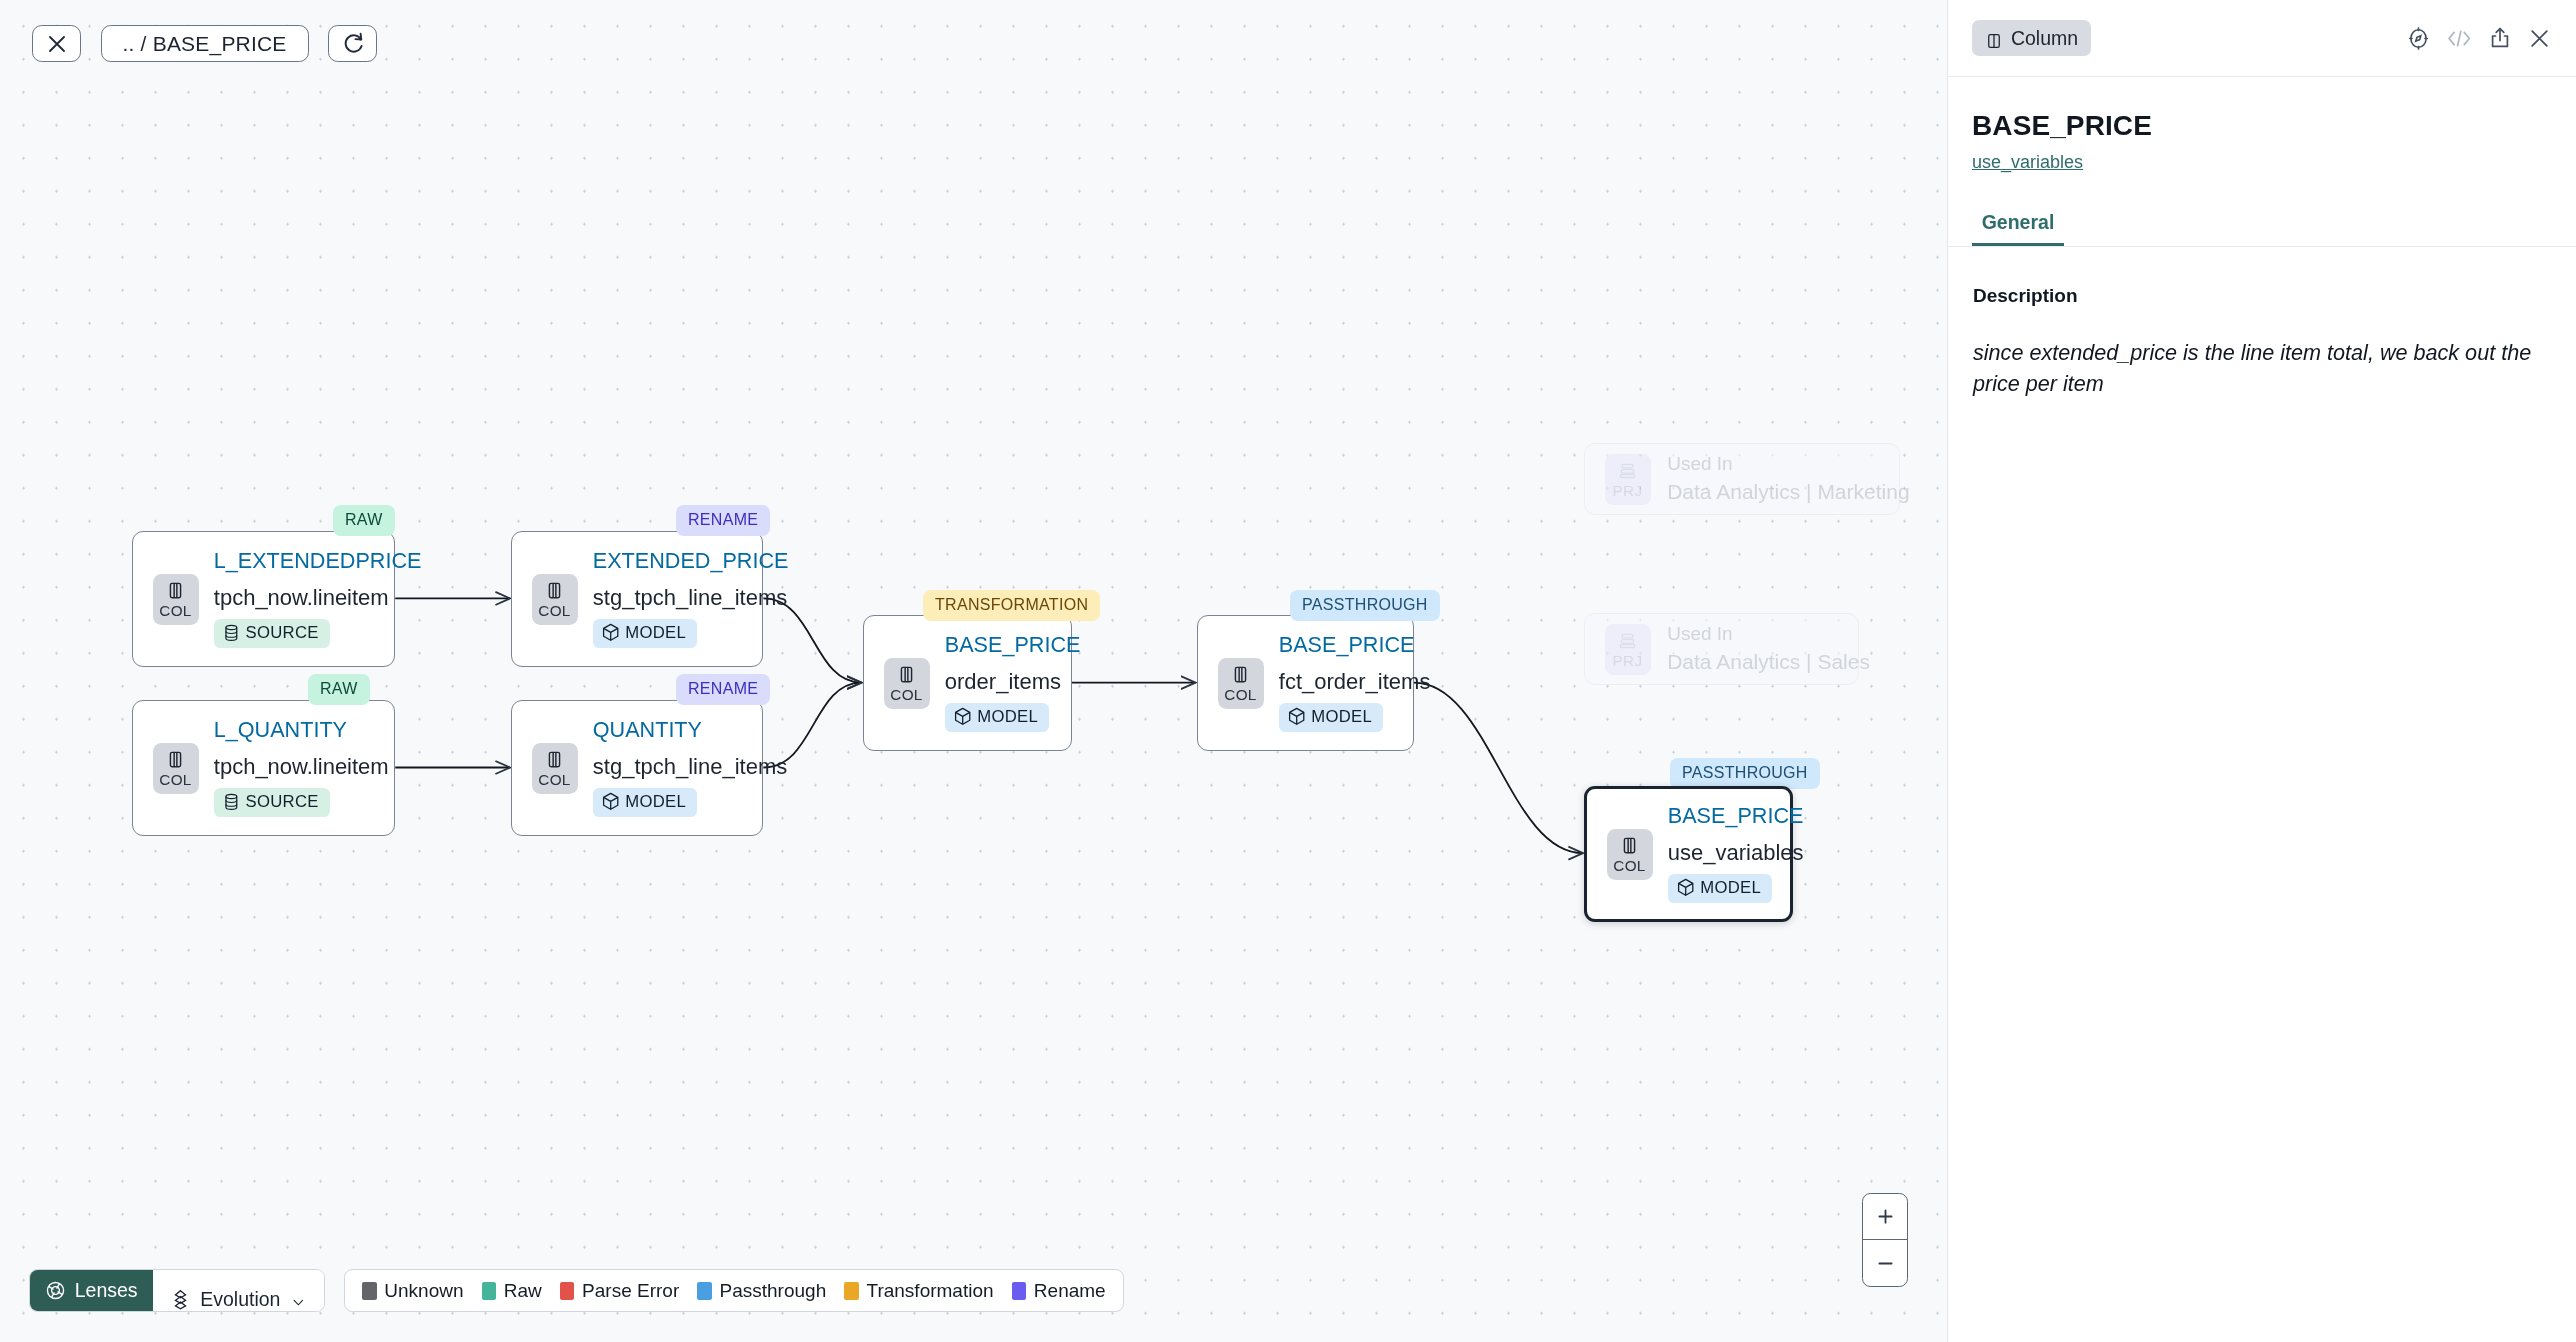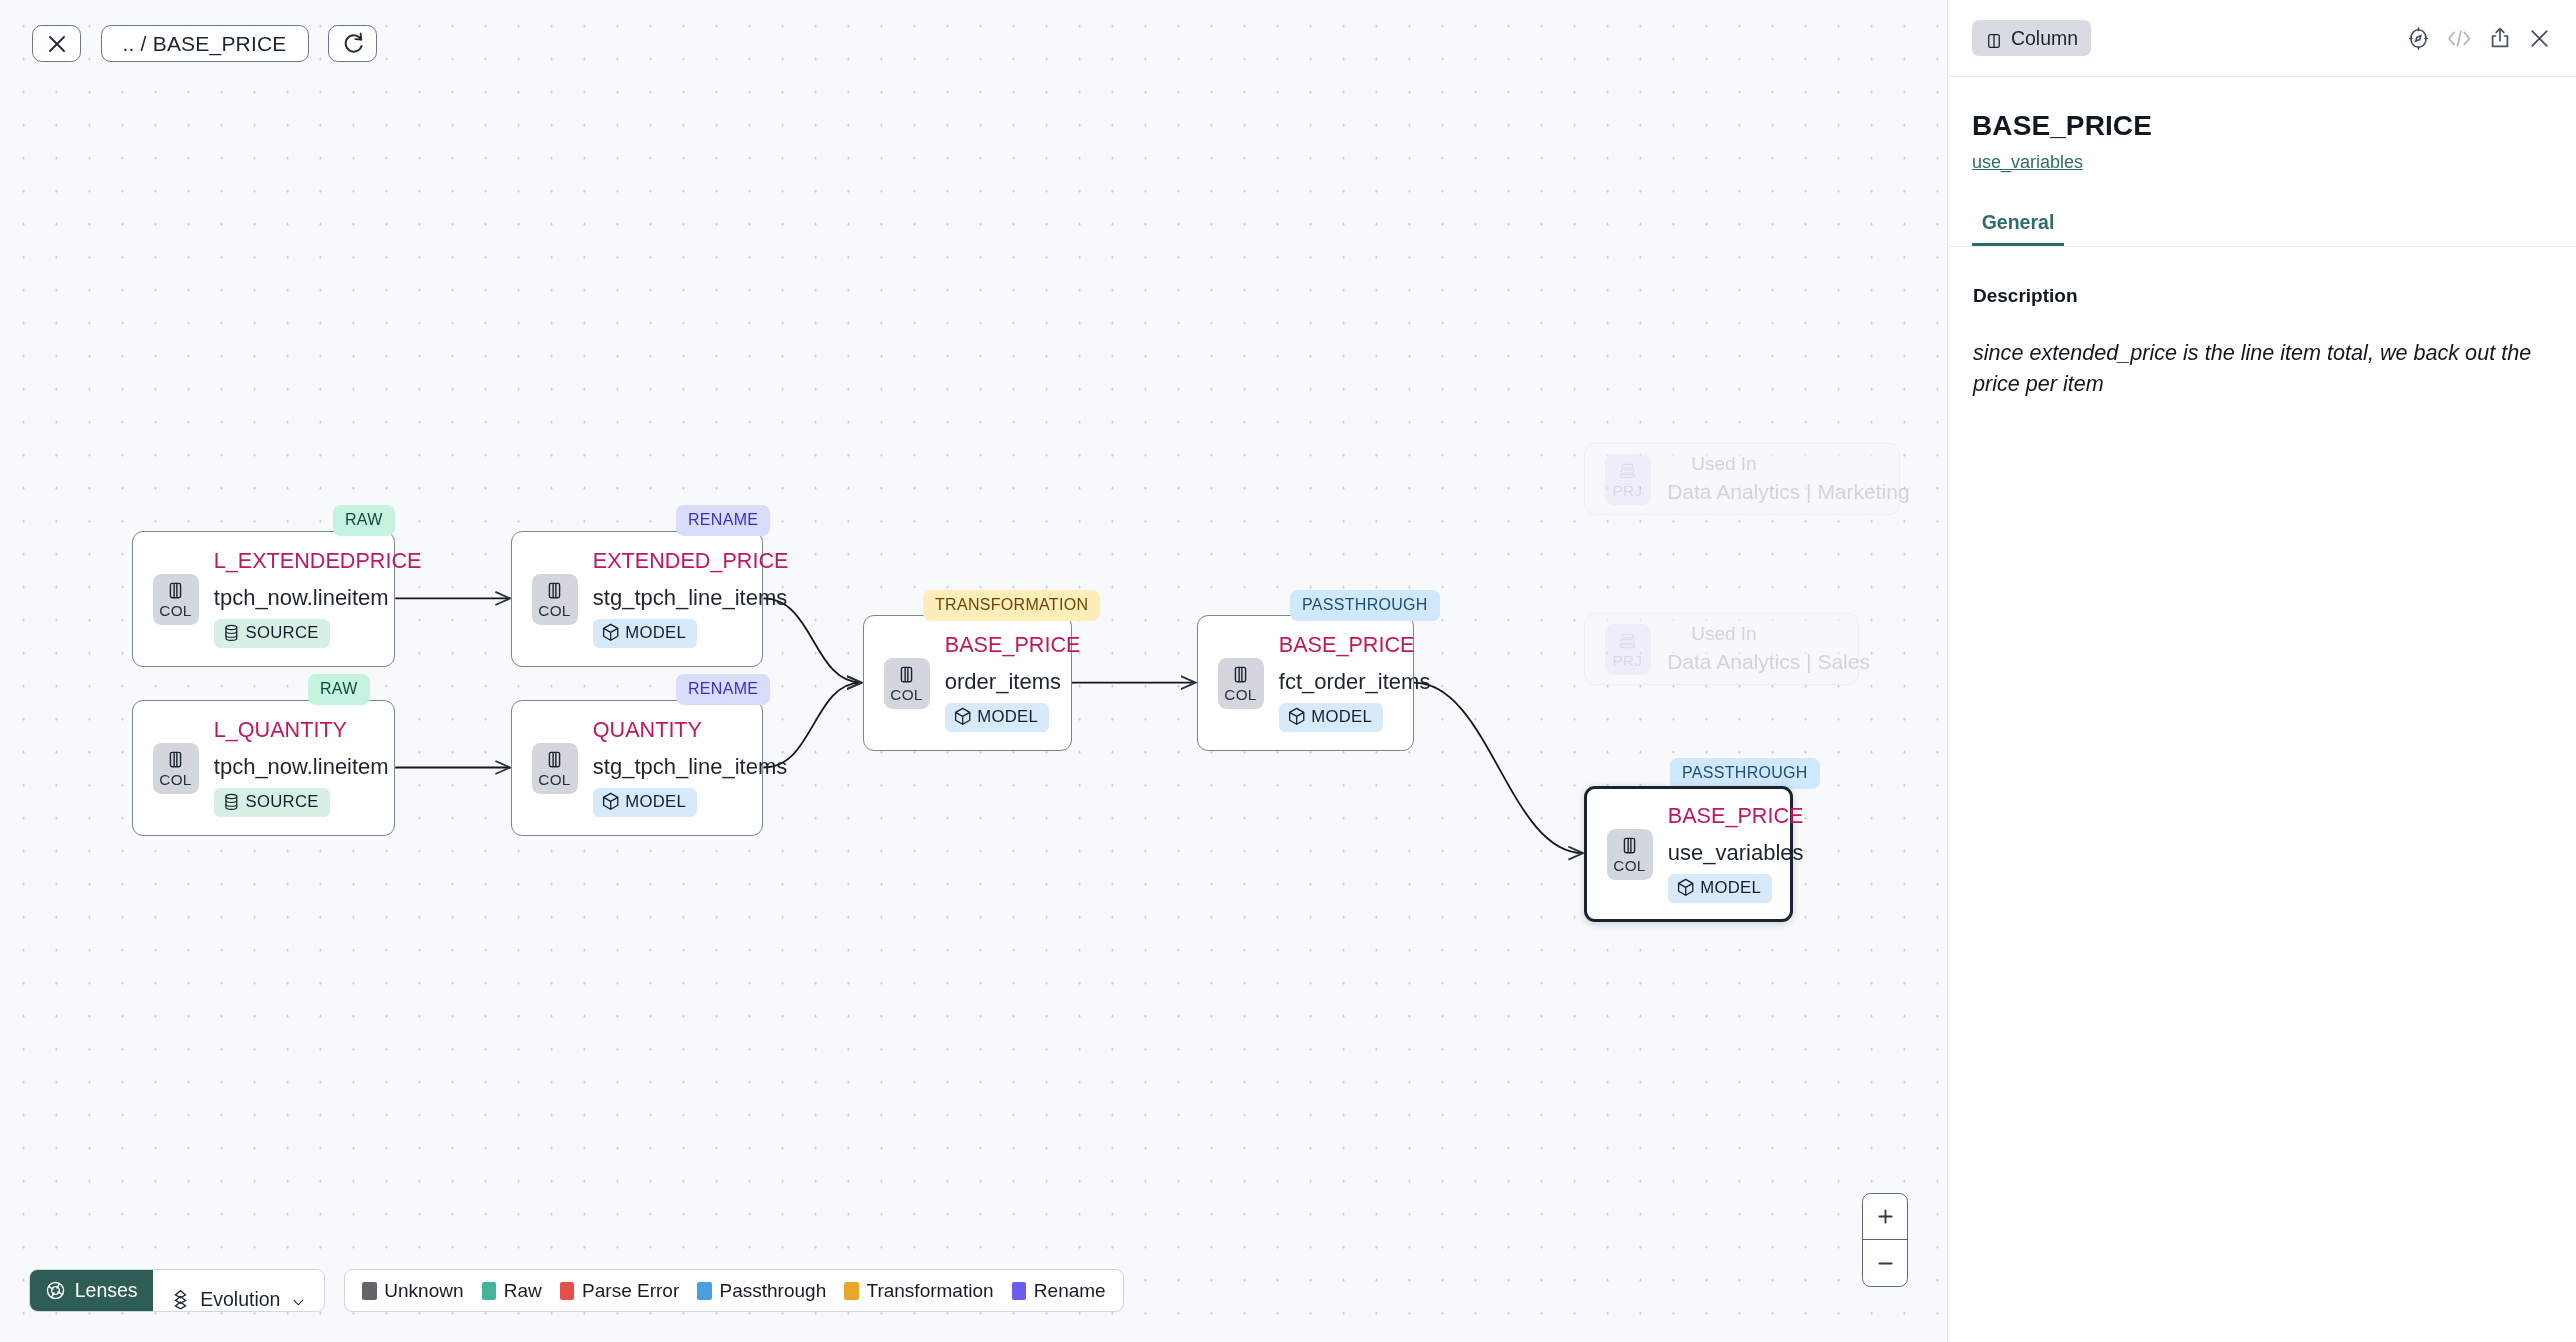--- a/index.html
+++ b/index.html
@@ -47,21 +47,21 @@
     z-index: 6;
   }
   .node.selected { border: 3.5px solid #1b2330; z-index: 9; box-shadow: 0 1.4px 7px rgba(20,28,45,.18); }
   .col-chip {
     width: 46px; height: 51px; background: #d3d7dd; border-radius: 8.4px;
     display: flex; flex-direction: column; align-items: center; justify-content: center;
     gap: 1.4px; flex: none;
   }
   .col-chip .lbl { font-size: 15.3px; color: #2a3340; letter-spacing: 0.3px; line-height: 1;}
   .node-body { margin-left: 15.3px; display: flex; flex-direction: column; align-items: flex-start; }
-  .node-title { font-size: 21.6px; color: #be185d; line-height: 1.05; white-space: nowrap; }
+  .node-title { font-size: 21.6px; color: #0369a1; line-height: 1.05; white-space: nowrap; }
   .node-sub { font-size: 22px; color: #1d2530; margin-top: 12px; white-space: nowrap; }
   .type-pill {
     margin-top: 7.7px; display: inline-flex; align-items: center; gap: 6px;
     border-radius: 6.3px; padding: 4.2px 11px 4.9px 9px; font-size: 16.7px; letter-spacing: 0.3px;
   }
   .pill-source { background: #d6f0e6; color: #13202b; }
   .pill-model  { background: #d6eaf9; color: #13202b; }
 
   .badge {
     position: absolute; z-index: 8;
@@ -78,21 +78,21 @@
     position: absolute; background: #f6f8fb;
     border: 1.4px solid #e4e9ef; border-radius: 11px;
     display: flex; align-items: center; padding-left: 19.5px; z-index: 4; opacity: .62;
   }
   .prj-chip {
     width: 46px; height: 51px; background: #e7e8f8; border-radius: 8.4px;
     display: flex; flex-direction: column; align-items: center; justify-content: center; gap: 1.4px; flex: none;
   }
   .prj-chip .lbl { font-size: 15.3px; color: #c3c6d4; letter-spacing: 0.3px; line-height: 1;}
   .faded-body { margin-left: 16.7px; display:flex; flex-direction: column; }
-  .faded-top { font-size: 19px; color: #b9bfc9; line-height: 1.05; margin-left: 24px;}
+  .faded-top { font-size: 19px; color: #b9bfc9; line-height: 1.05;}
   .faded-bot { font-size: 21px; color: #b9bfc9; margin-top: 6.3px; white-space: nowrap;}
 
   #edges { position: absolute; inset: 0; z-index: 5; pointer-events: none; }
 
   
   #bottom-bar { position: absolute; left: 29px; bottom: 31px; display: flex; align-items: center; gap: 19.5px; z-index: 20;}
   #lenses-group {
     display: flex; align-items: stretch; height: 43px;
     border: 1.4px solid #cfd6df; border-radius: 8.4px; overflow: hidden; background: #fff;
   }

